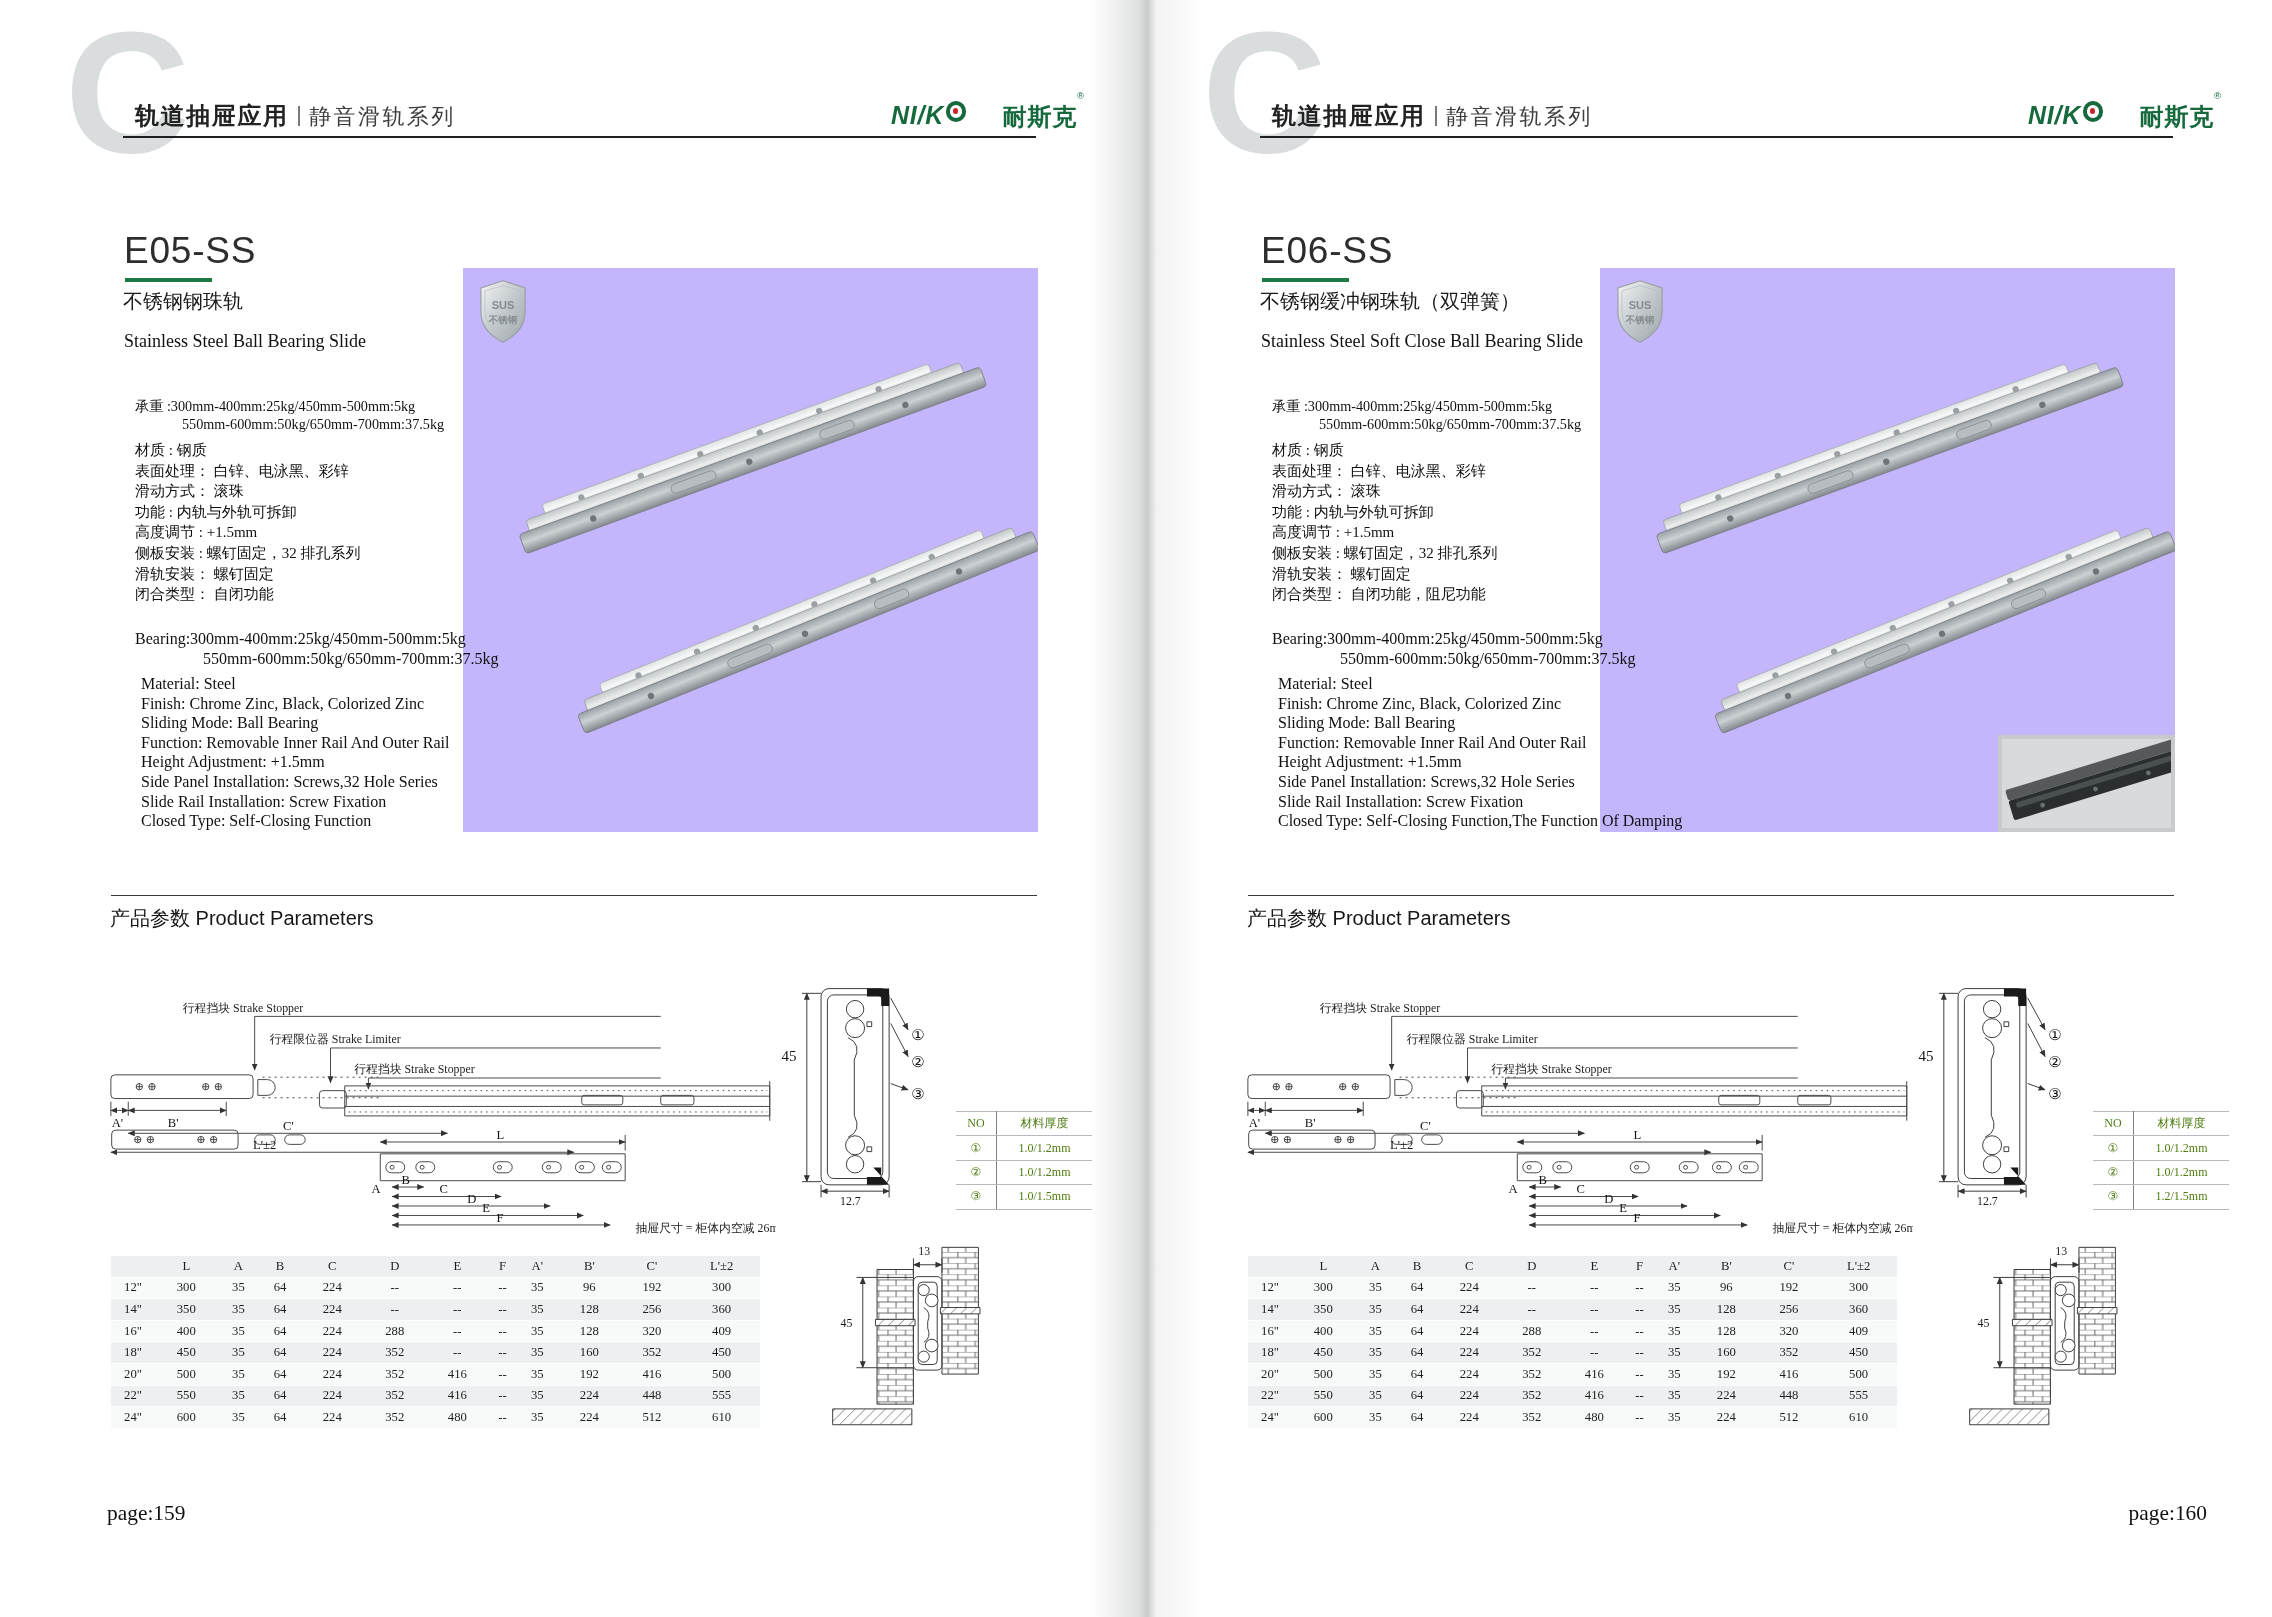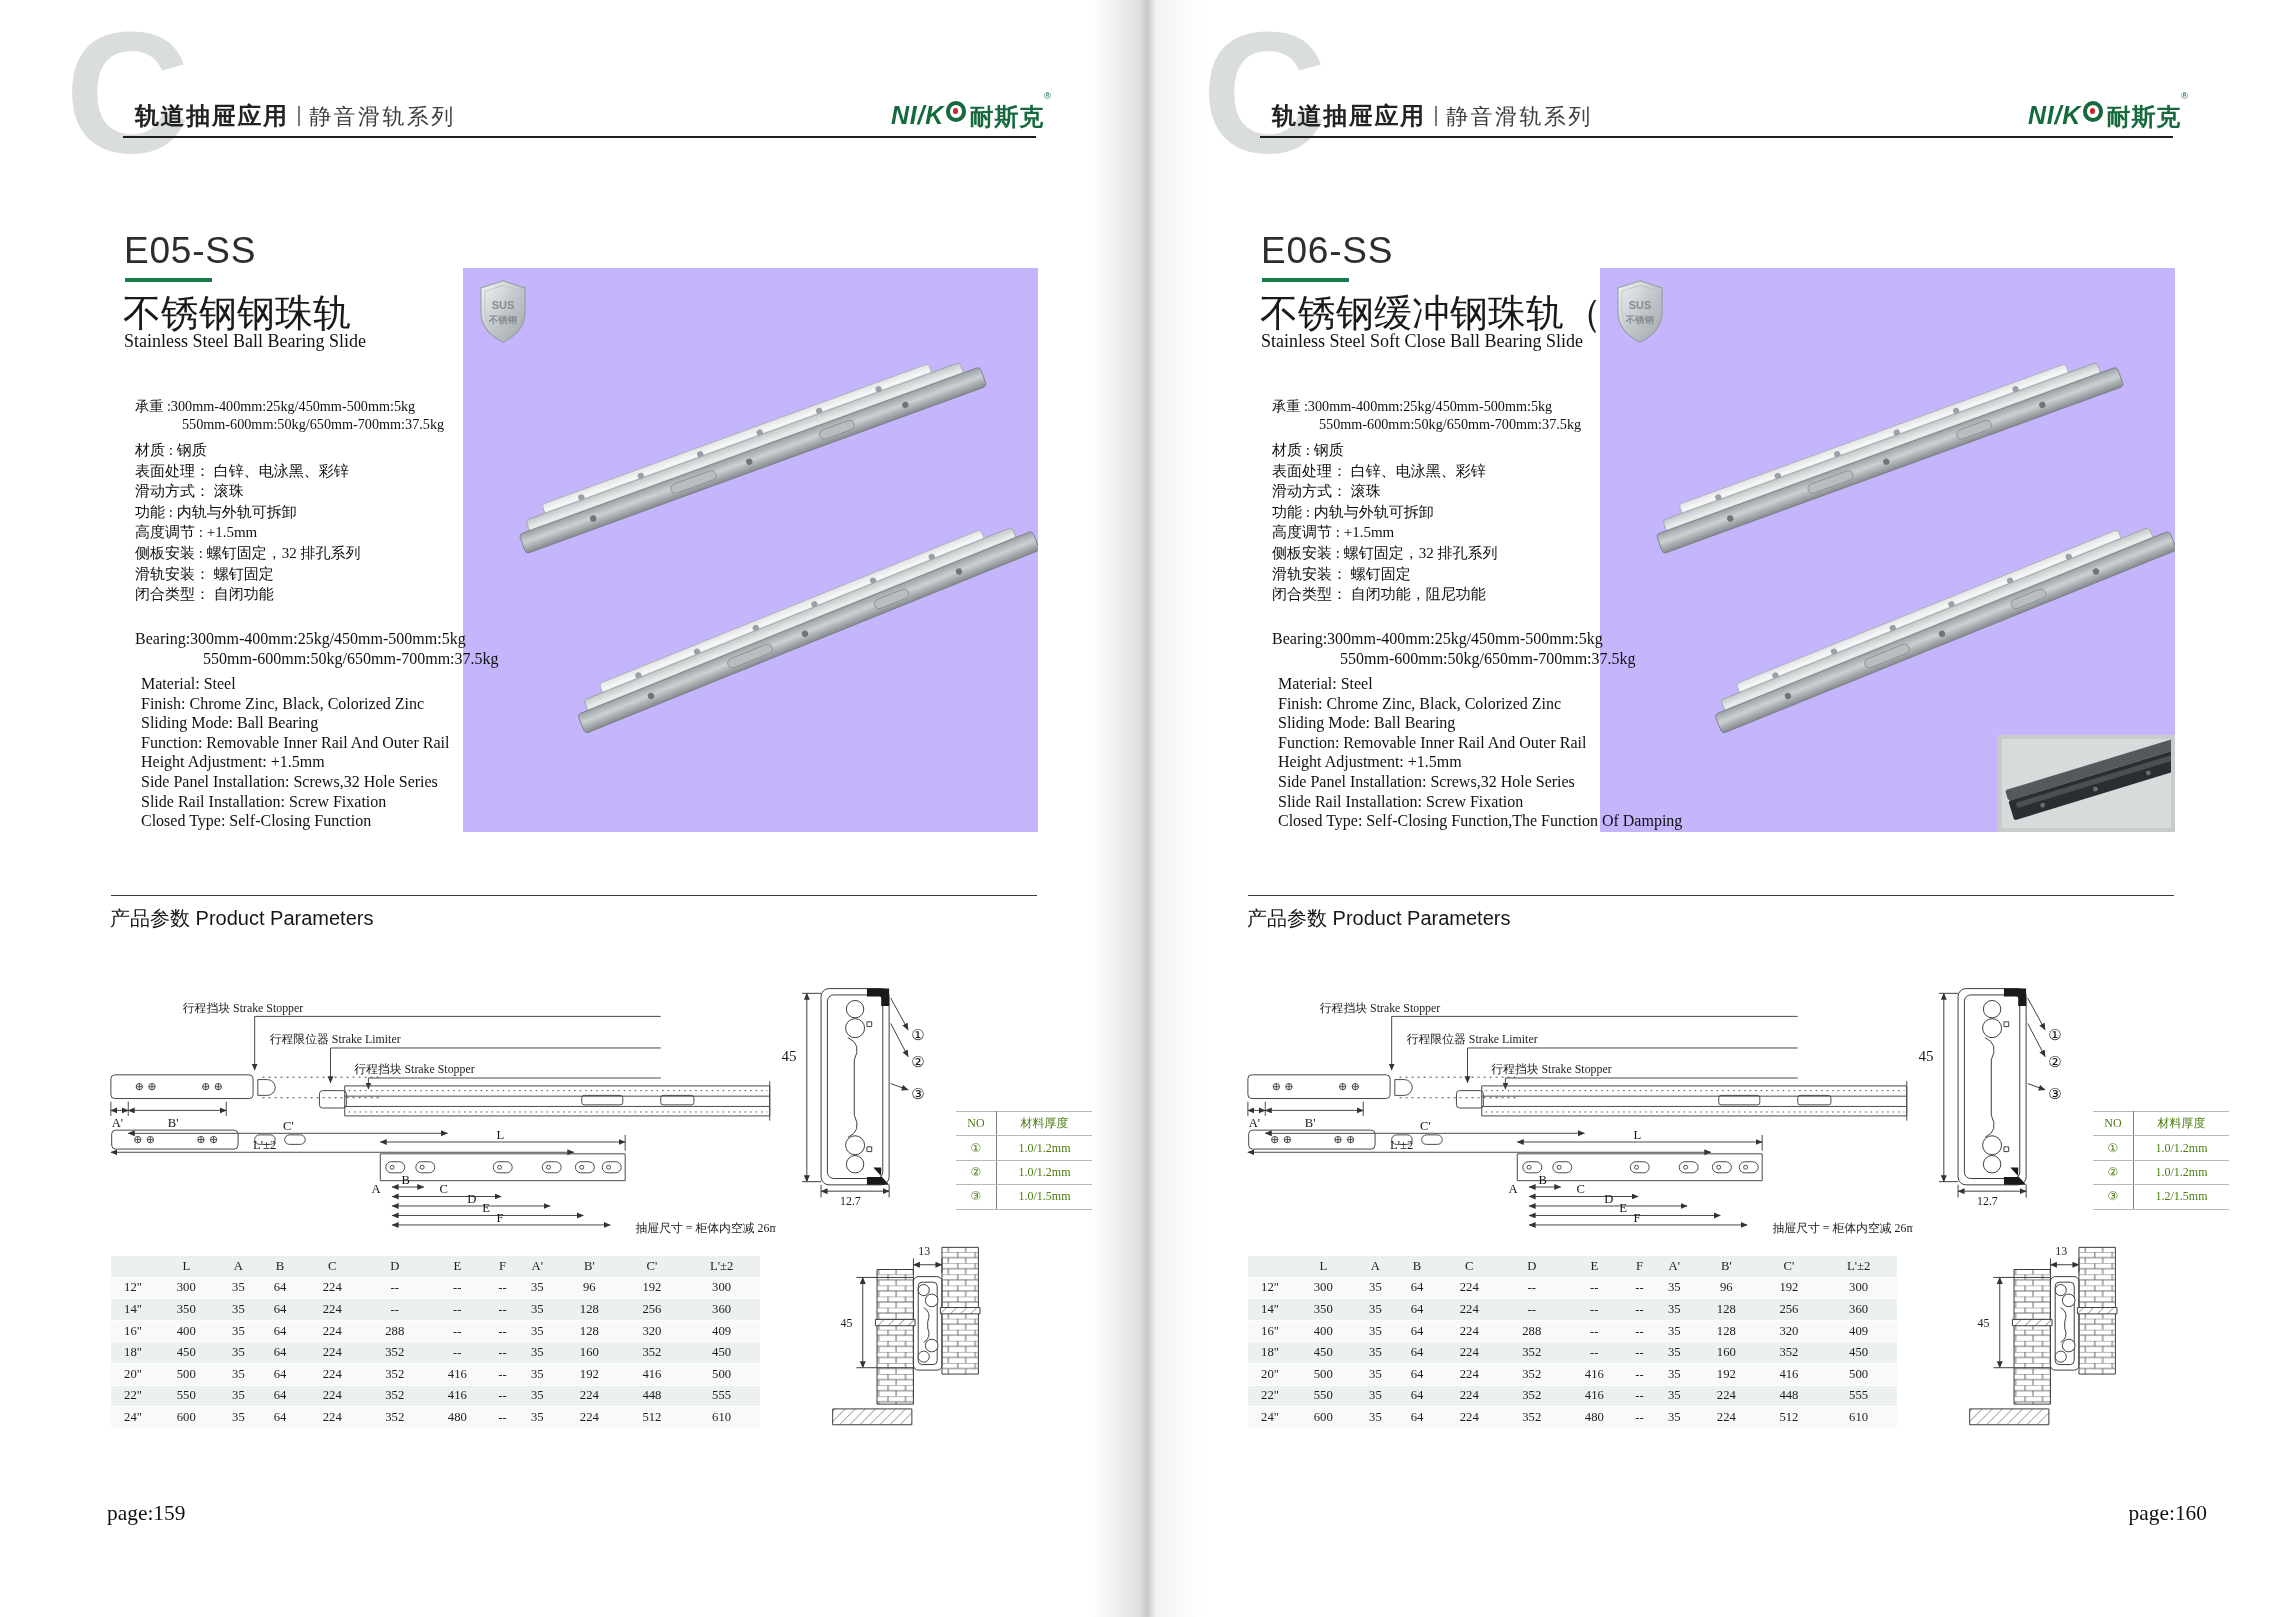--- a/index.html
+++ b/index.html
@@ -14,27 +14,27 @@
   .wm-c{position:absolute;left:65px;top:6.3px;font-size:173px;font-weight:bold;line-height:1;color:#d9dddd;}
   .hdr{position:absolute;left:123px;top:100px;white-space:nowrap;}
   .hdr-title{font-size:24px;font-weight:bold;color:#222;letter-spacing:1.6px;margin-left:12px;}
   .hdr-div{display:inline-block;width:1.6px;height:20.6px;background:#7a7a7a;margin:0 9.5px;vertical-align:-2.4px;}
   .hdr-sub{font-size:22px;color:#3f3f3f;letter-spacing:2.4px;}
   .hdr-rule{position:absolute;left:123px;top:136px;width:913px;height:1.6px;background:#1f1f1f;}
   .logo{position:absolute;left:891px;top:101px;display:flex;white-space:nowrap;}
   .logo-latin{font-size:25px;font-weight:bold;color:#15693c;letter-spacing:0.8px;font-style:italic;}
   .logo-o{display:inline-block;width:20.6px;height:20.6px;border:4.7px solid #15693c;border-radius:50%;position:relative;margin:0 3.2px 0 1.6px;box-sizing:border-box;}
   .logo-dot{position:absolute;left:3.2px;top:3.2px;width:5.5px;height:5.5px;border-radius:50%;background:#c9252b;}
-  .logo-zh{font-size:24px;font-weight:bold;color:#15693c;letter-spacing:0.8px;}
+  .logo-zh{font-size:24px;font-weight:bold;color:#15693c;letter-spacing:0.8px;margin-left:33px;}
   .logo-reg{font-size:9.5px;color:#15693c;vertical-align:top;margin-top:-11px;}
 
   
   .prod-code{position:absolute;left:124px;top:230px;font-size:37px;color:#2d2d2d;letter-spacing:0.8px;}
   .code-bar{position:absolute;left:125px;top:278px;width:87px;height:4px;background:#1b7a45;}
-  .prod-zh{position:absolute;left:123px;top:288px;font-size:38px;color:#1a1a1a;}
+  .prod-zh{position:absolute;left:123px;top:288px;font-size:20px;color:#1a1a1a;}
   .prod-en{position:absolute;left:124px;top:331px;font-size:18px;font-family:"Liberation Serif",serif;color:#111;}
 
   
   .photo{position:absolute;left:463px;top:268px;width:575px;height:564px;background:#c4b5fd;}
   .slides{position:absolute;left:0;top:0;width:100%;height:100%;}
   .badge{position:absolute;left:14.2px;top:11px;width:52px;height:65px;}
   .badge text{font-family:"Liberation Sans",sans-serif;font-weight:bold;fill:#858d92;text-anchor:middle;}
   .photo-inset{position:absolute;right:0;bottom:0;width:177px;height:97px;background:#dfe2e2;border:4px solid #c7cbcb;box-sizing:border-box;overflow:hidden;}
 
   

